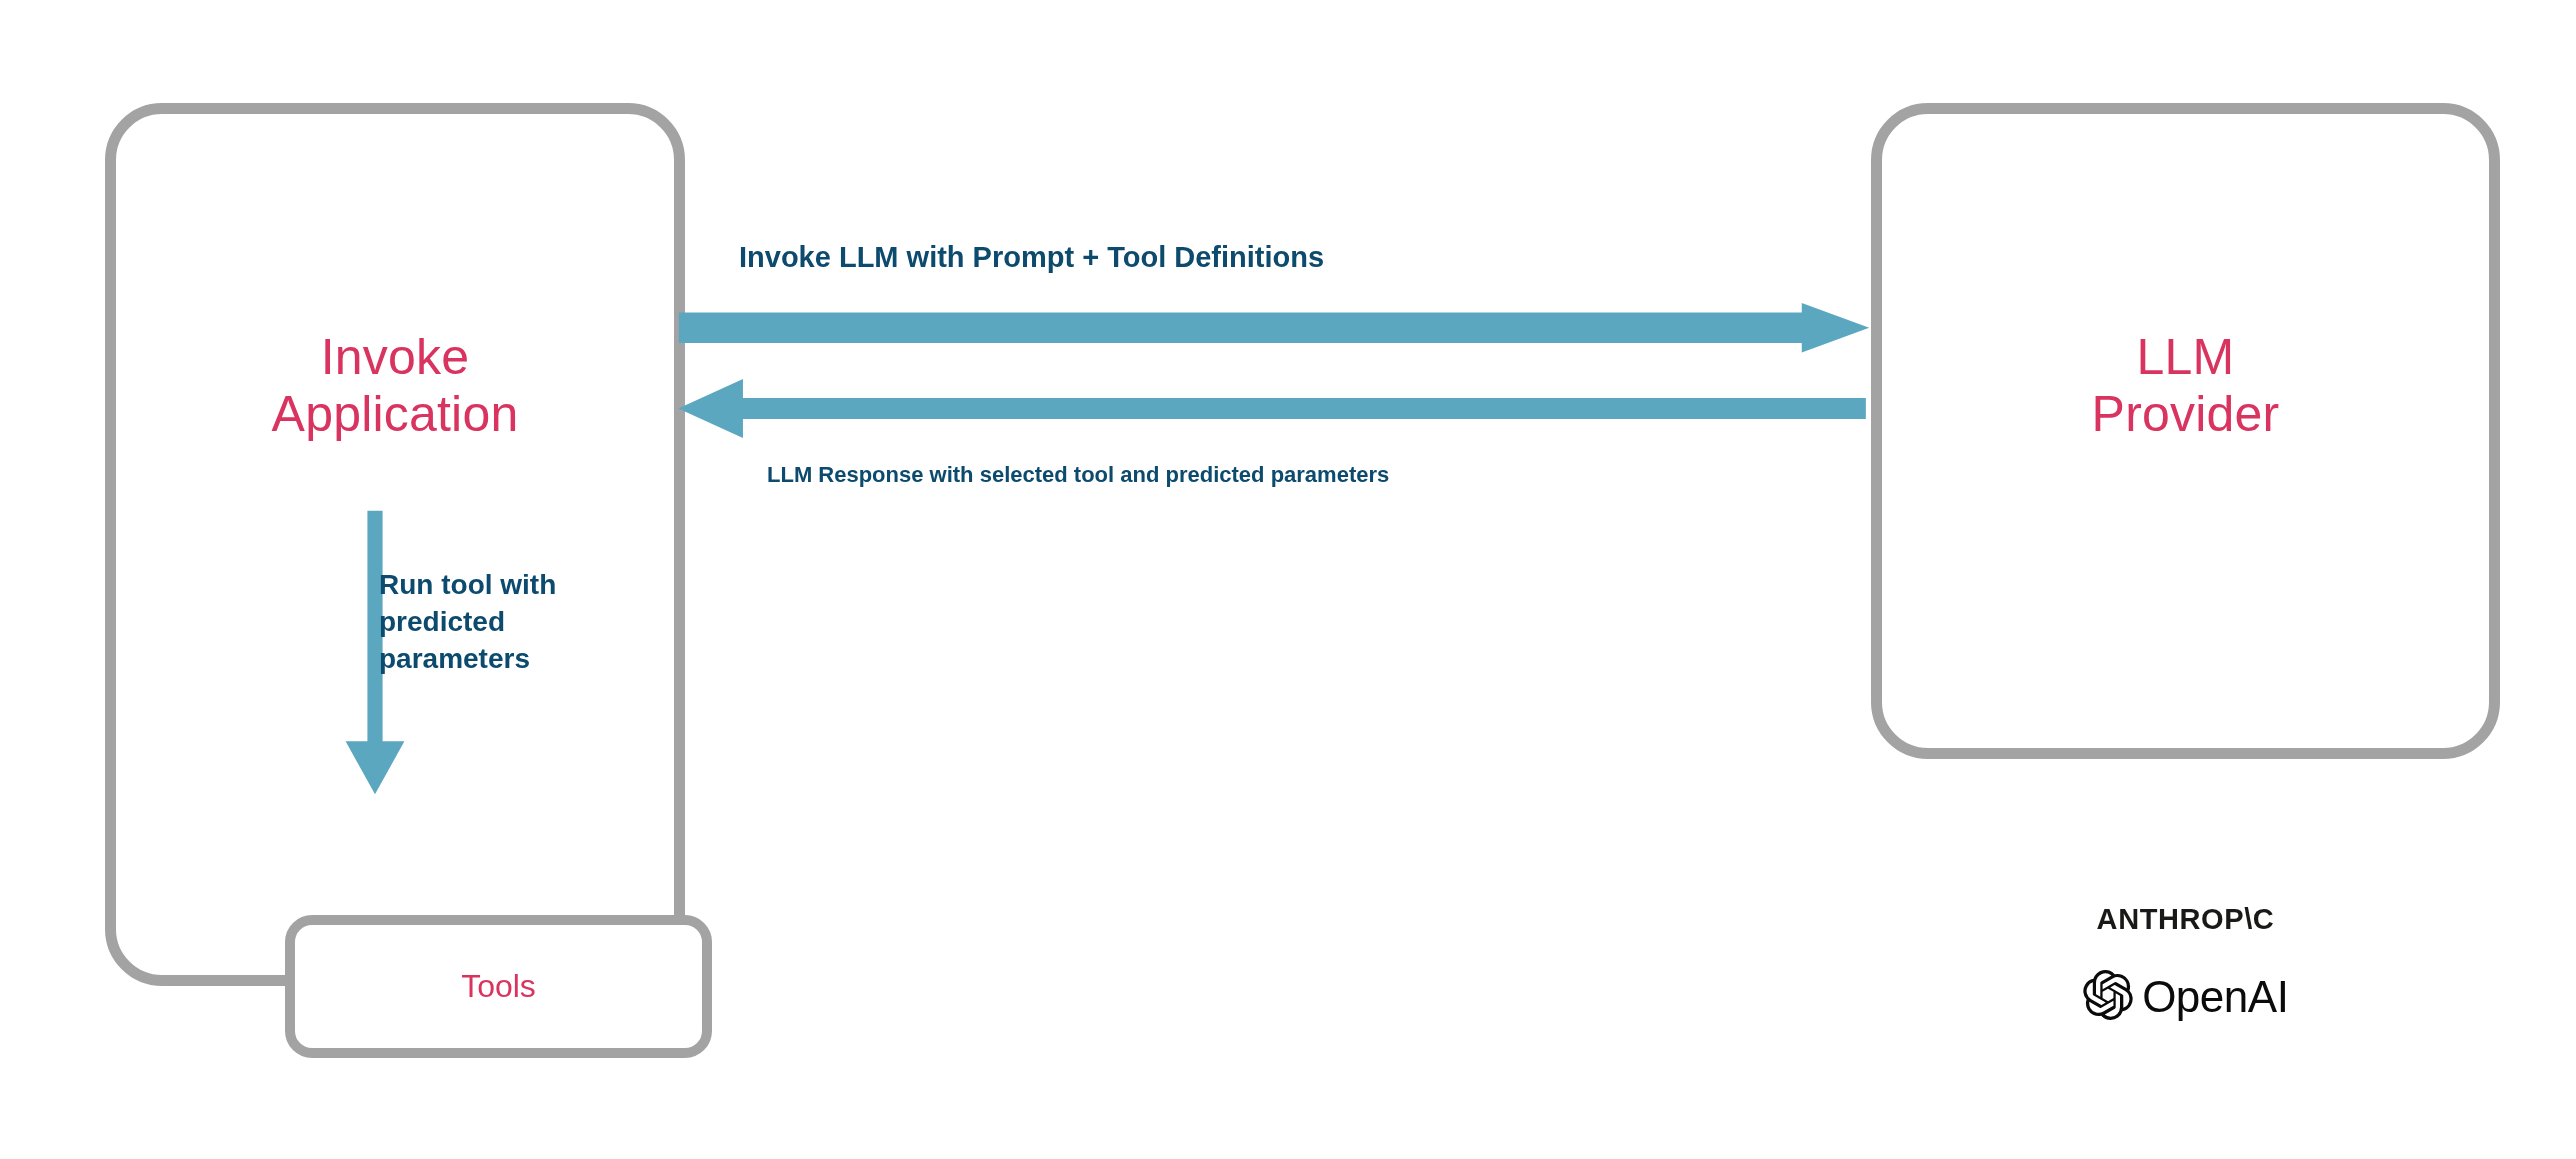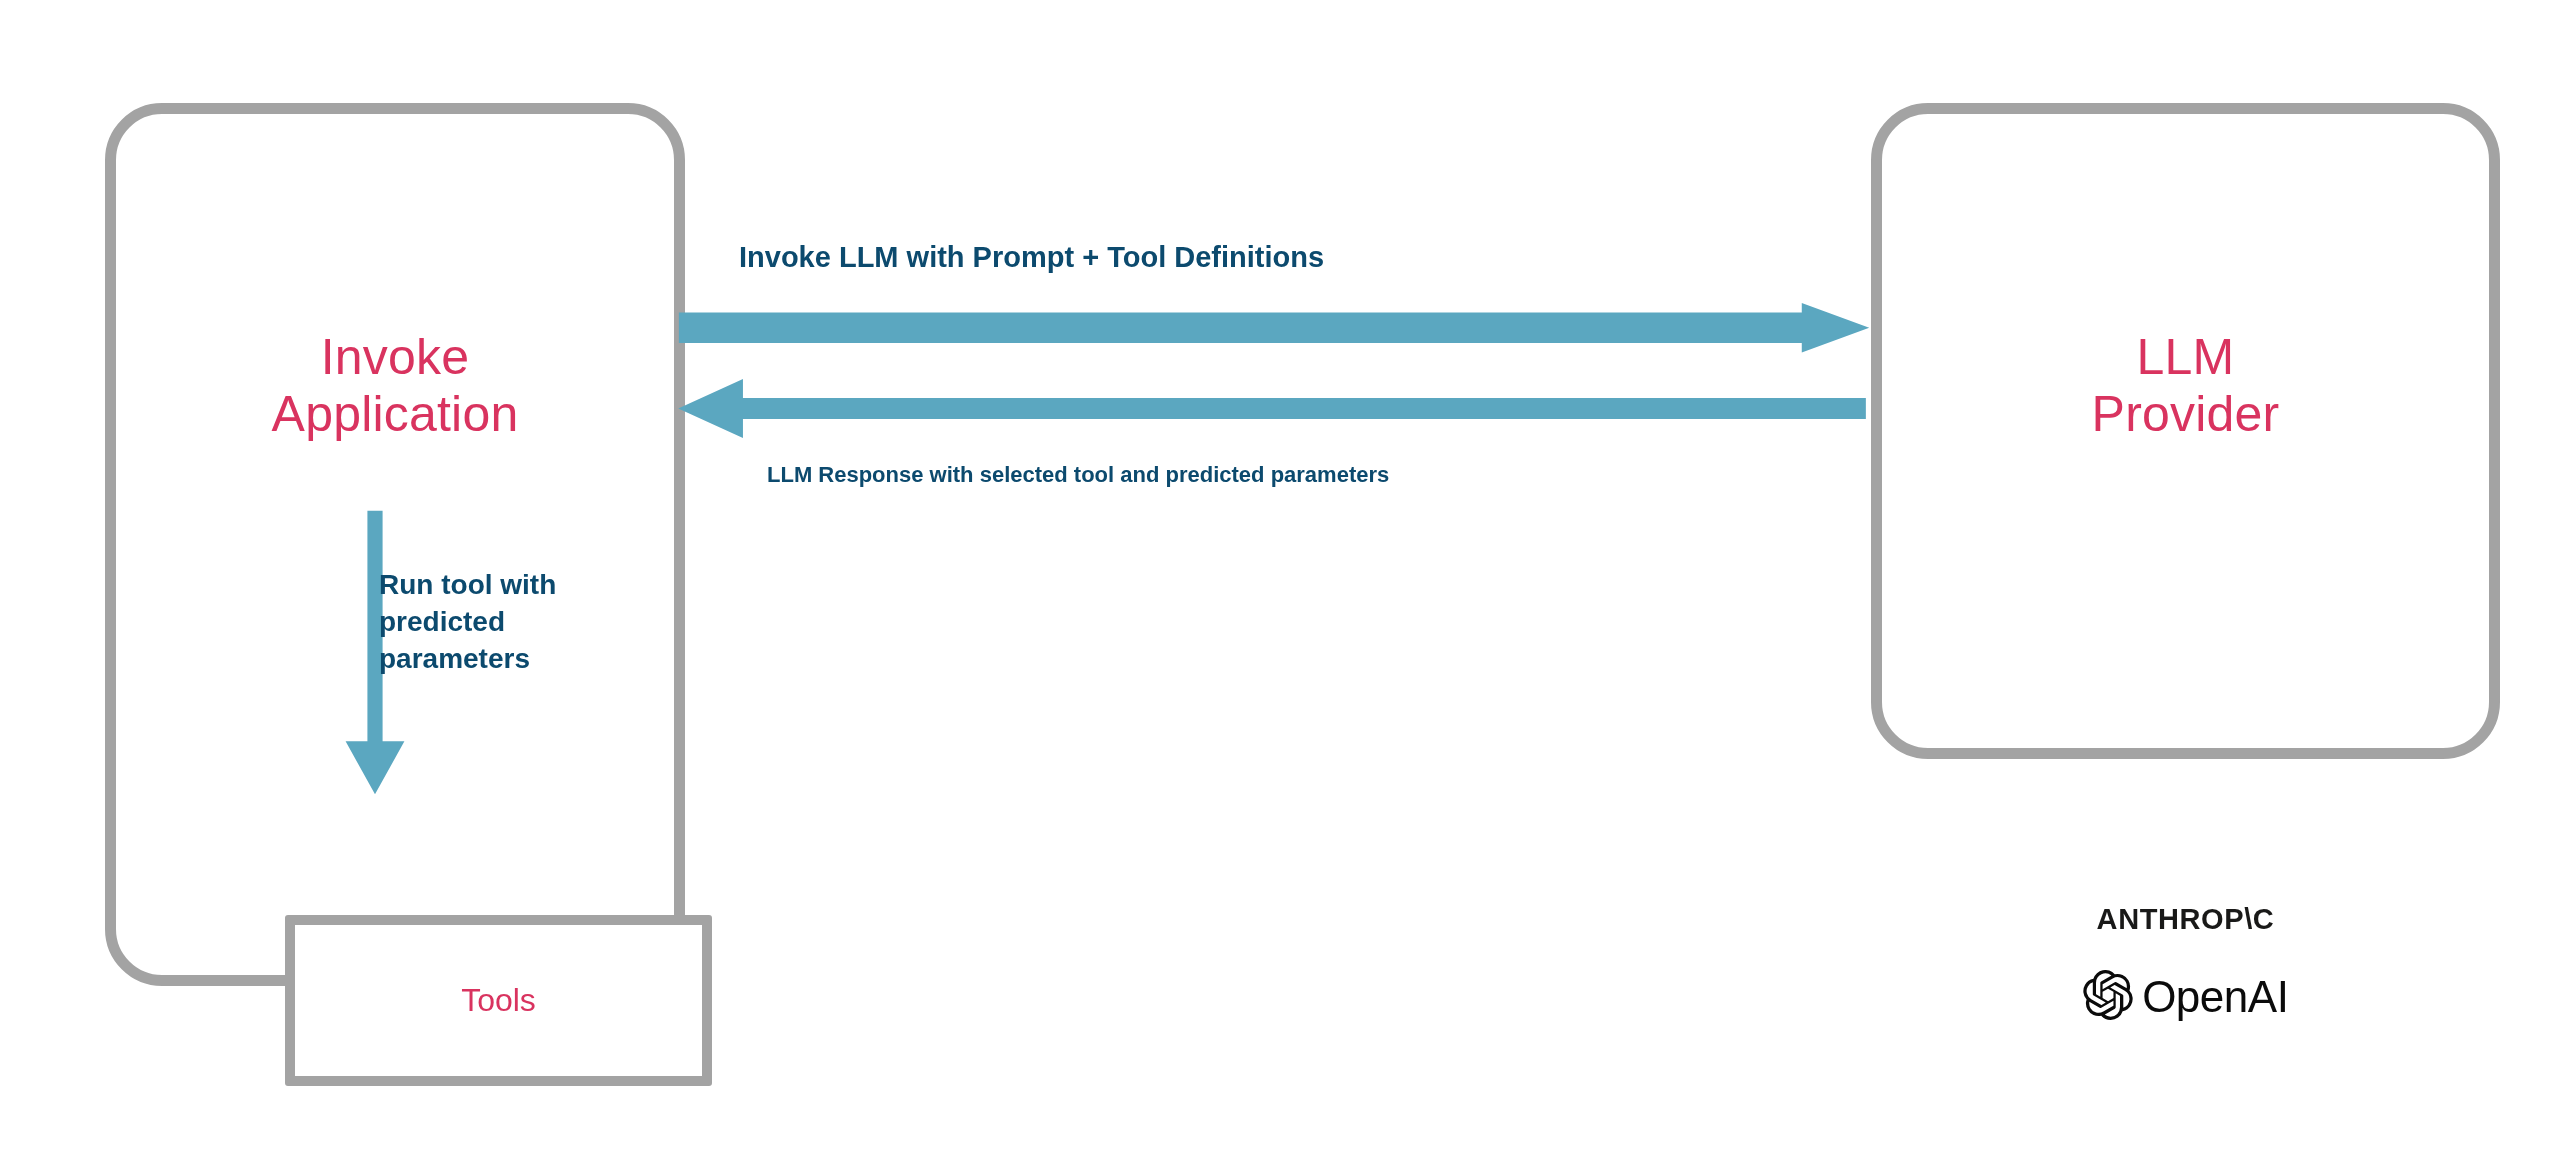--- a/index.html
+++ b/index.html
@@ -56,23 +56,23 @@
   #client-title { left: 0; top: 215px; }
   #provider-title { left: 0; top: 215px; }
 
   
   #tools-box {
     position: absolute;
     box-sizing: border-box;
     left: 169px;
     top: 801px;
     width: 427px;
-    height: 171px;
+    height: 143px;
     border: 10.5px solid #a3a3a3;
-    border-radius: 3px;
+    border-radius: 27px;
     background: #ffffff;
     display: flex;
     align-items: center;
     justify-content: center;
   }
   #tools-label {
     color: #d9335f;
     font-size: 32px;
     font-weight: 400;
     user-select: none;

